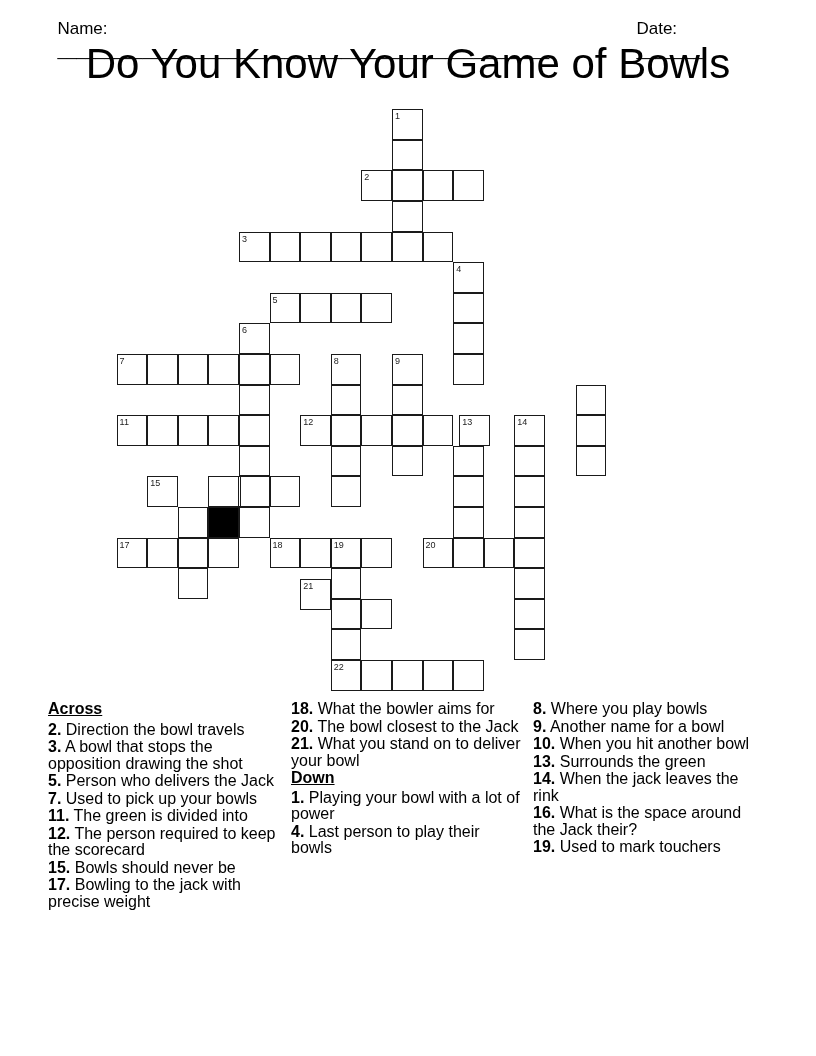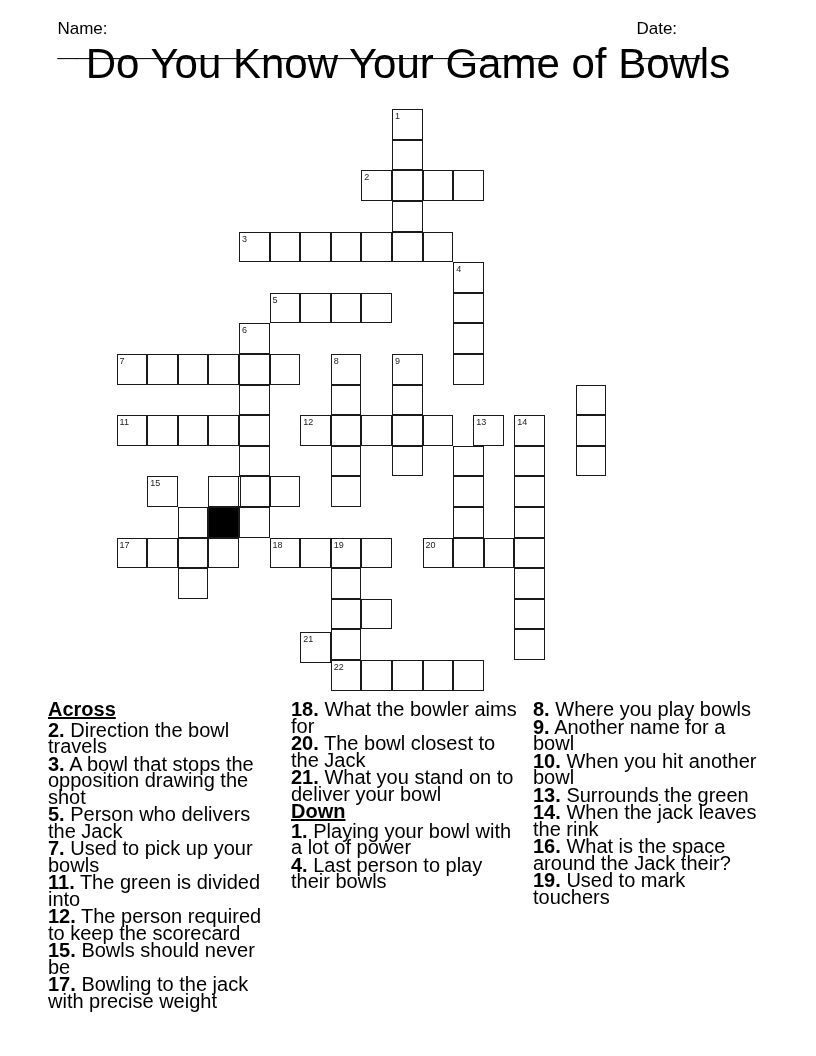--- a/index.html
+++ b/index.html
@@ -6,21 +6,21 @@
   body { width: 816px; height: 1056px; position: relative; overflow: hidden;
          font-family: "Liberation Sans", sans-serif; color: #000; }
   .hdr { position: absolute; top: -4px; font-size: 17px; line-height: 22px; white-space: pre; }
   .title { position: absolute; top: 38px; left: 0; width: 816px; text-align: center;
            font-size: 42px; line-height: 52px; }
   #grid { position: absolute; left: 0; top: 0; width: 816px; height: 700px; }
   .cell { position: absolute; width: 30.6px; height: 30.6px; box-sizing: border-box;
           border: 1.5px solid #1a1a1a; background: #fff; margin-left: -0.75px; margin-top: -0.75px; }
   .cell.black { background: #000; }
   .cell .num { position: absolute; left: 2px; top: 1px; font-size: 9px; line-height: 10px; color: #222; }
-  .cluecol { position: absolute; top: 701px; width: 232px; font-size: 20px; line-height: 16.5px; }
+  .cluecol { position: absolute; top: 701px; width: 232px; font-size: 16px; line-height: 16.5px; }
   .cluecol .heading { font-weight: bold; text-decoration: underline; display: block; margin-bottom: 4px; }
   .cluecol .heading.mid { margin-top: 0; margin-bottom: 3px; }
   .clue { display: block; margin-bottom: 1px; }
   .clue b { font-weight: bold; }
 </style>
 </head>
 <body>
 
 <div class="hdr" style="left:48px;">
   <span>Name:</span>
@@ -105,21 +105,21 @@
       <span class="num">11</span>
     </div>
     <div class="cell" style="left: 147.9px; top: 416px;"></div>
     <div class="cell" style="left: 178.5px; top: 416px;"></div>
     <div class="cell" style="left: 209.1px; top: 416px;"></div>
     <div class="cell" style="left: 300.9px; top: 416px;">
       <span class="num">12</span>
     </div>
     <div class="cell" style="left: 362.1px; top: 416px;"></div>
     <div class="cell" style="left: 423.3px; top: 416px;"></div>
-    <div class="cell" style="left: 474px; top: 416px;">
+    <div class="cell" style="left: 460px; top: 416px;">
       <span class="num">13</span>
     </div>
     <div class="cell" style="left: 453.9px; top: 446.6px;"></div>
     <div class="cell" style="left: 453.9px; top: 477.2px;"></div>
     <div class="cell" style="left: 453.9px; top: 507.8px;"></div>
     <div class="cell" style="left: 453.9px; top: 538.4px;"></div>
     <div class="cell" style="left: 515.1px; top: 416px;">
       <span class="num">14</span>
     </div>
     <div class="cell" style="left: 515.1px; top: 446.6px;"></div>
@@ -156,21 +156,21 @@
     <div class="cell" style="left: 331.5px; top: 569px;"></div>
     <div class="cell" style="left: 331.5px; top: 599.6px;"></div>
     <div class="cell" style="left: 331.5px; top: 630.2px;"></div>
     <div class="cell" style="left: 331.5px; top: 660.8px;">
       <span class="num">22</span>
     </div>
     <div class="cell" style="left: 423.3px; top: 538.4px;">
       <span class="num">20</span>
     </div>
     <div class="cell" style="left: 484.5px; top: 538.4px;"></div>
-    <div class="cell" style="left: 300.9px; top: 633px;">
+    <div class="cell" style="left: 300.9px; top: 580px;">
       <span class="num">21</span>
     </div>
     <div class="cell" style="left: 362.1px; top: 599.6px;"></div>
     <div class="cell" style="left: 362.1px; top: 660.8px;"></div>
     <div class="cell" style="left: 392.7px; top: 660.8px;"></div>
     <div class="cell" style="left: 423.3px; top: 660.8px;"></div>
     <div class="cell" style="left: 453.9px; top: 660.8px;"></div>
     <div class="cell black" style="left: 209.1px; top: 507.8px;"></div>
   </div>
 

